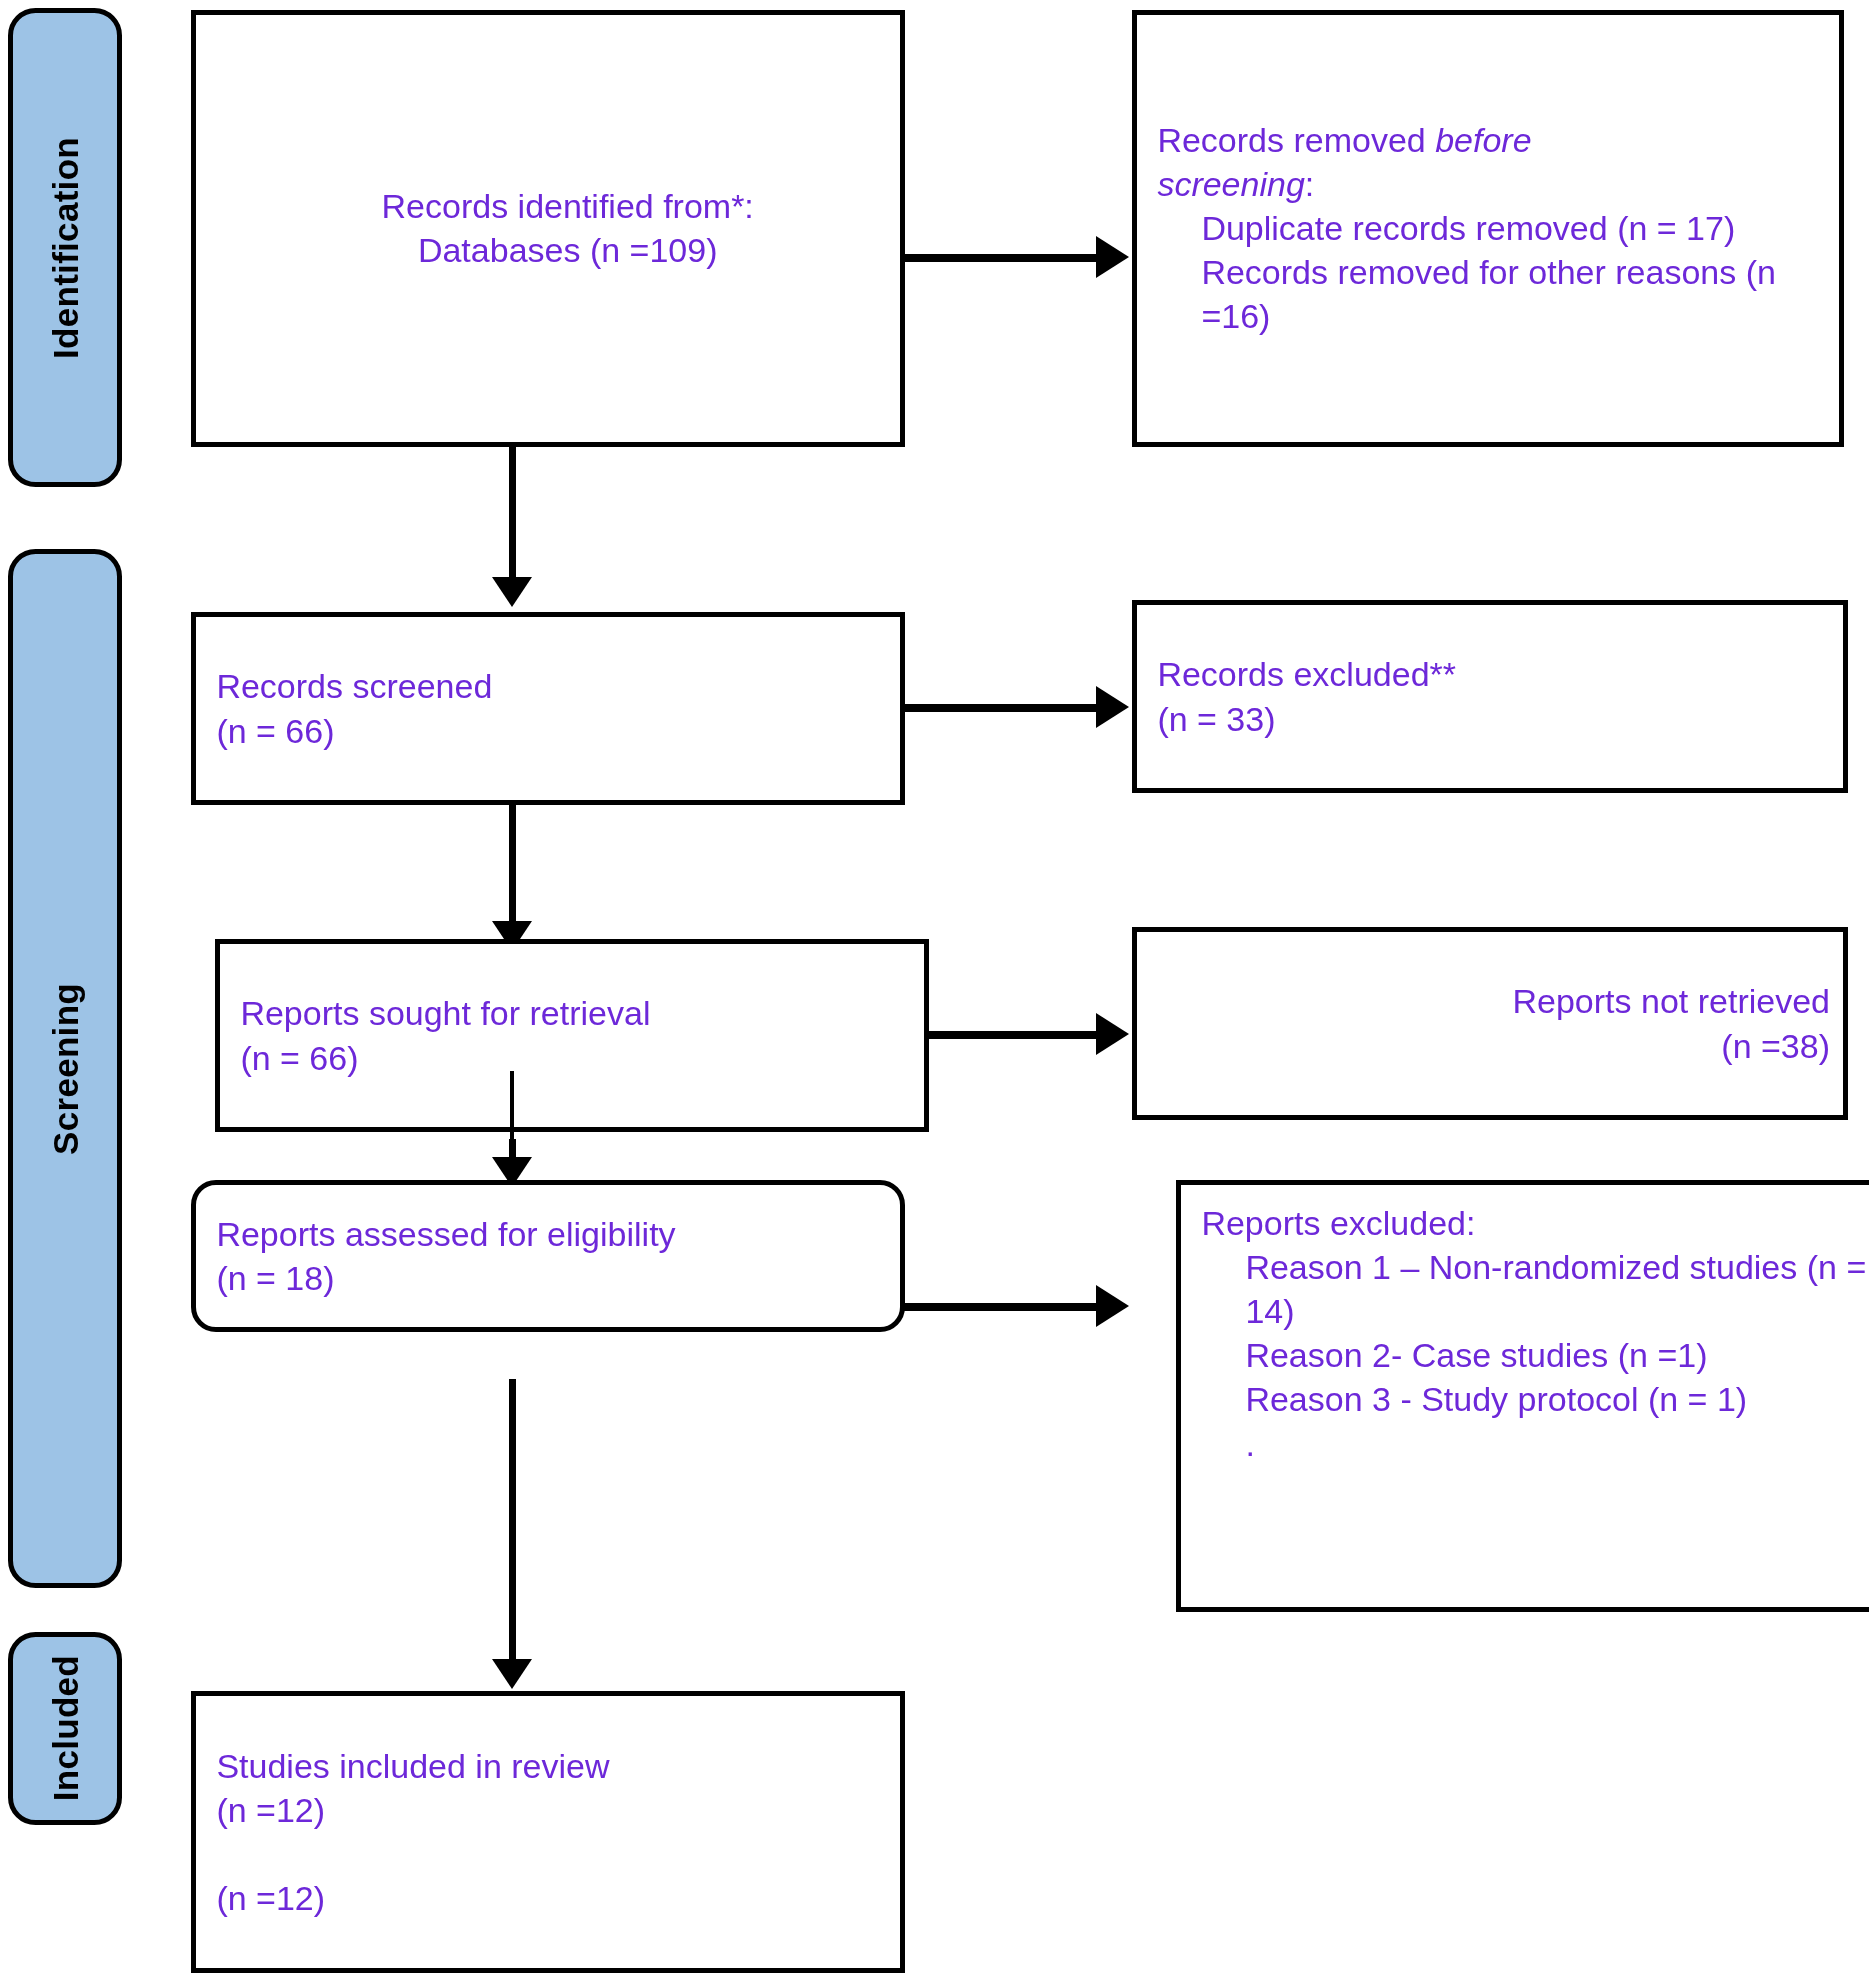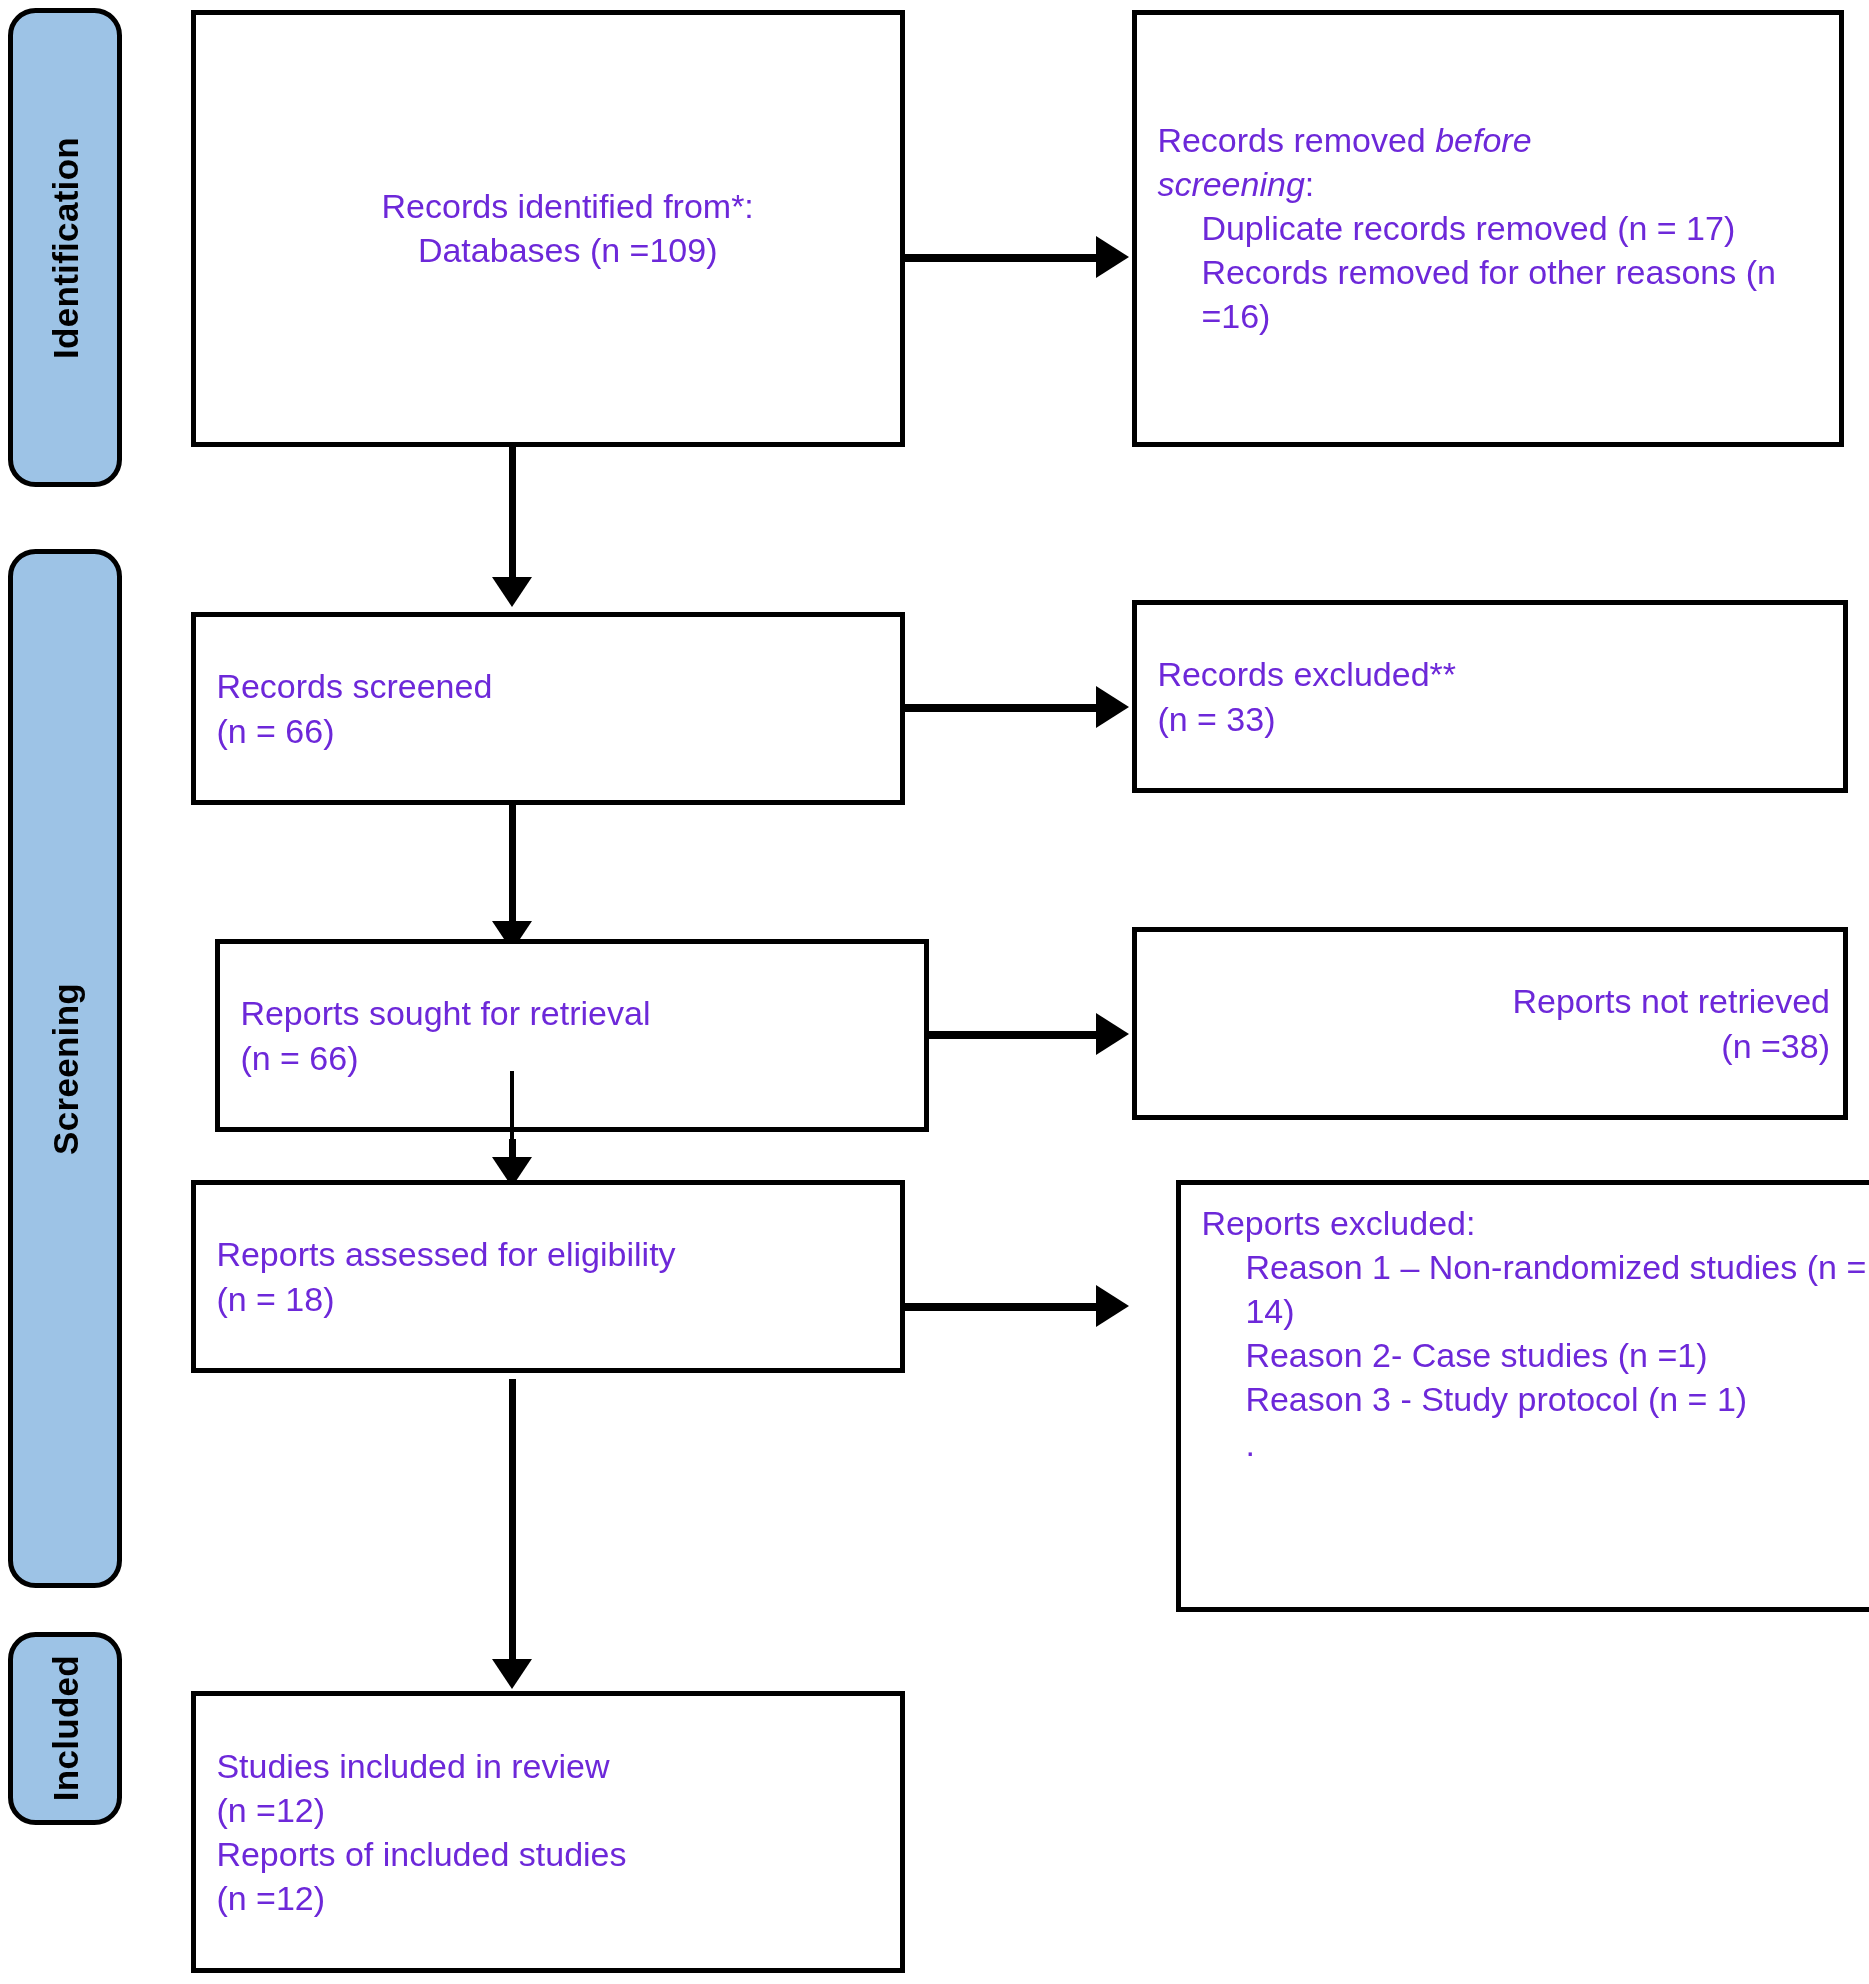--- a/index.html
+++ b/index.html
@@ -187,40 +187,40 @@
     </div>
   </div>
 
   <div class="flow-box" style="left:1132px; top:927px; width:716px; height:193px;text-align:right;">
     <div class="box-text">
       <span>Reports not retrieved</span><br>
       <span>(n =38)</span>
     </div>
   </div>
 
-  <div class="flow-box" style="left:191px; top:1180px; width:714px; height:193px;">
+  <div class="flow-box" style="left:191px; top:1180px; width:714px; height:152px;border-radius:25px;">
     <div class="box-text">
       <span>Reports assessed for eligibility</span><br>
       <span>(n = 18)</span>
     </div>
   </div>
 
   <div class="flow-box" style="left:1132px; top:1180px; width:721px; height:432px;margin-left:44px;">
     <div class="box-text" style="align-self:flex-start; padding-top:15.6px;">
       <span>Reports excluded:</span>
       <span class="indent">Reason 1 – Non-randomized studies (n = 14)</span>
       <span class="indent">Reason 2- Case studies (n =1)</span>
       <span class="indent">Reason 3 - Study protocol (n = 1)</span>
       <span class="indent">.</span>
     </div>
   </div>
 
   <div class="flow-box" style="left:191px; top:1691px; width:714px; height:282px;">
     <div class="box-text">
       <span>Studies included in review</span><br>
       <span>(n =12)</span><br>
-      <span>Reports of included studies</span><br>
+      <br>
       <span>(n =12)</span>
     </div>
   </div>
 
 </div>
 
 
 </body></html>

